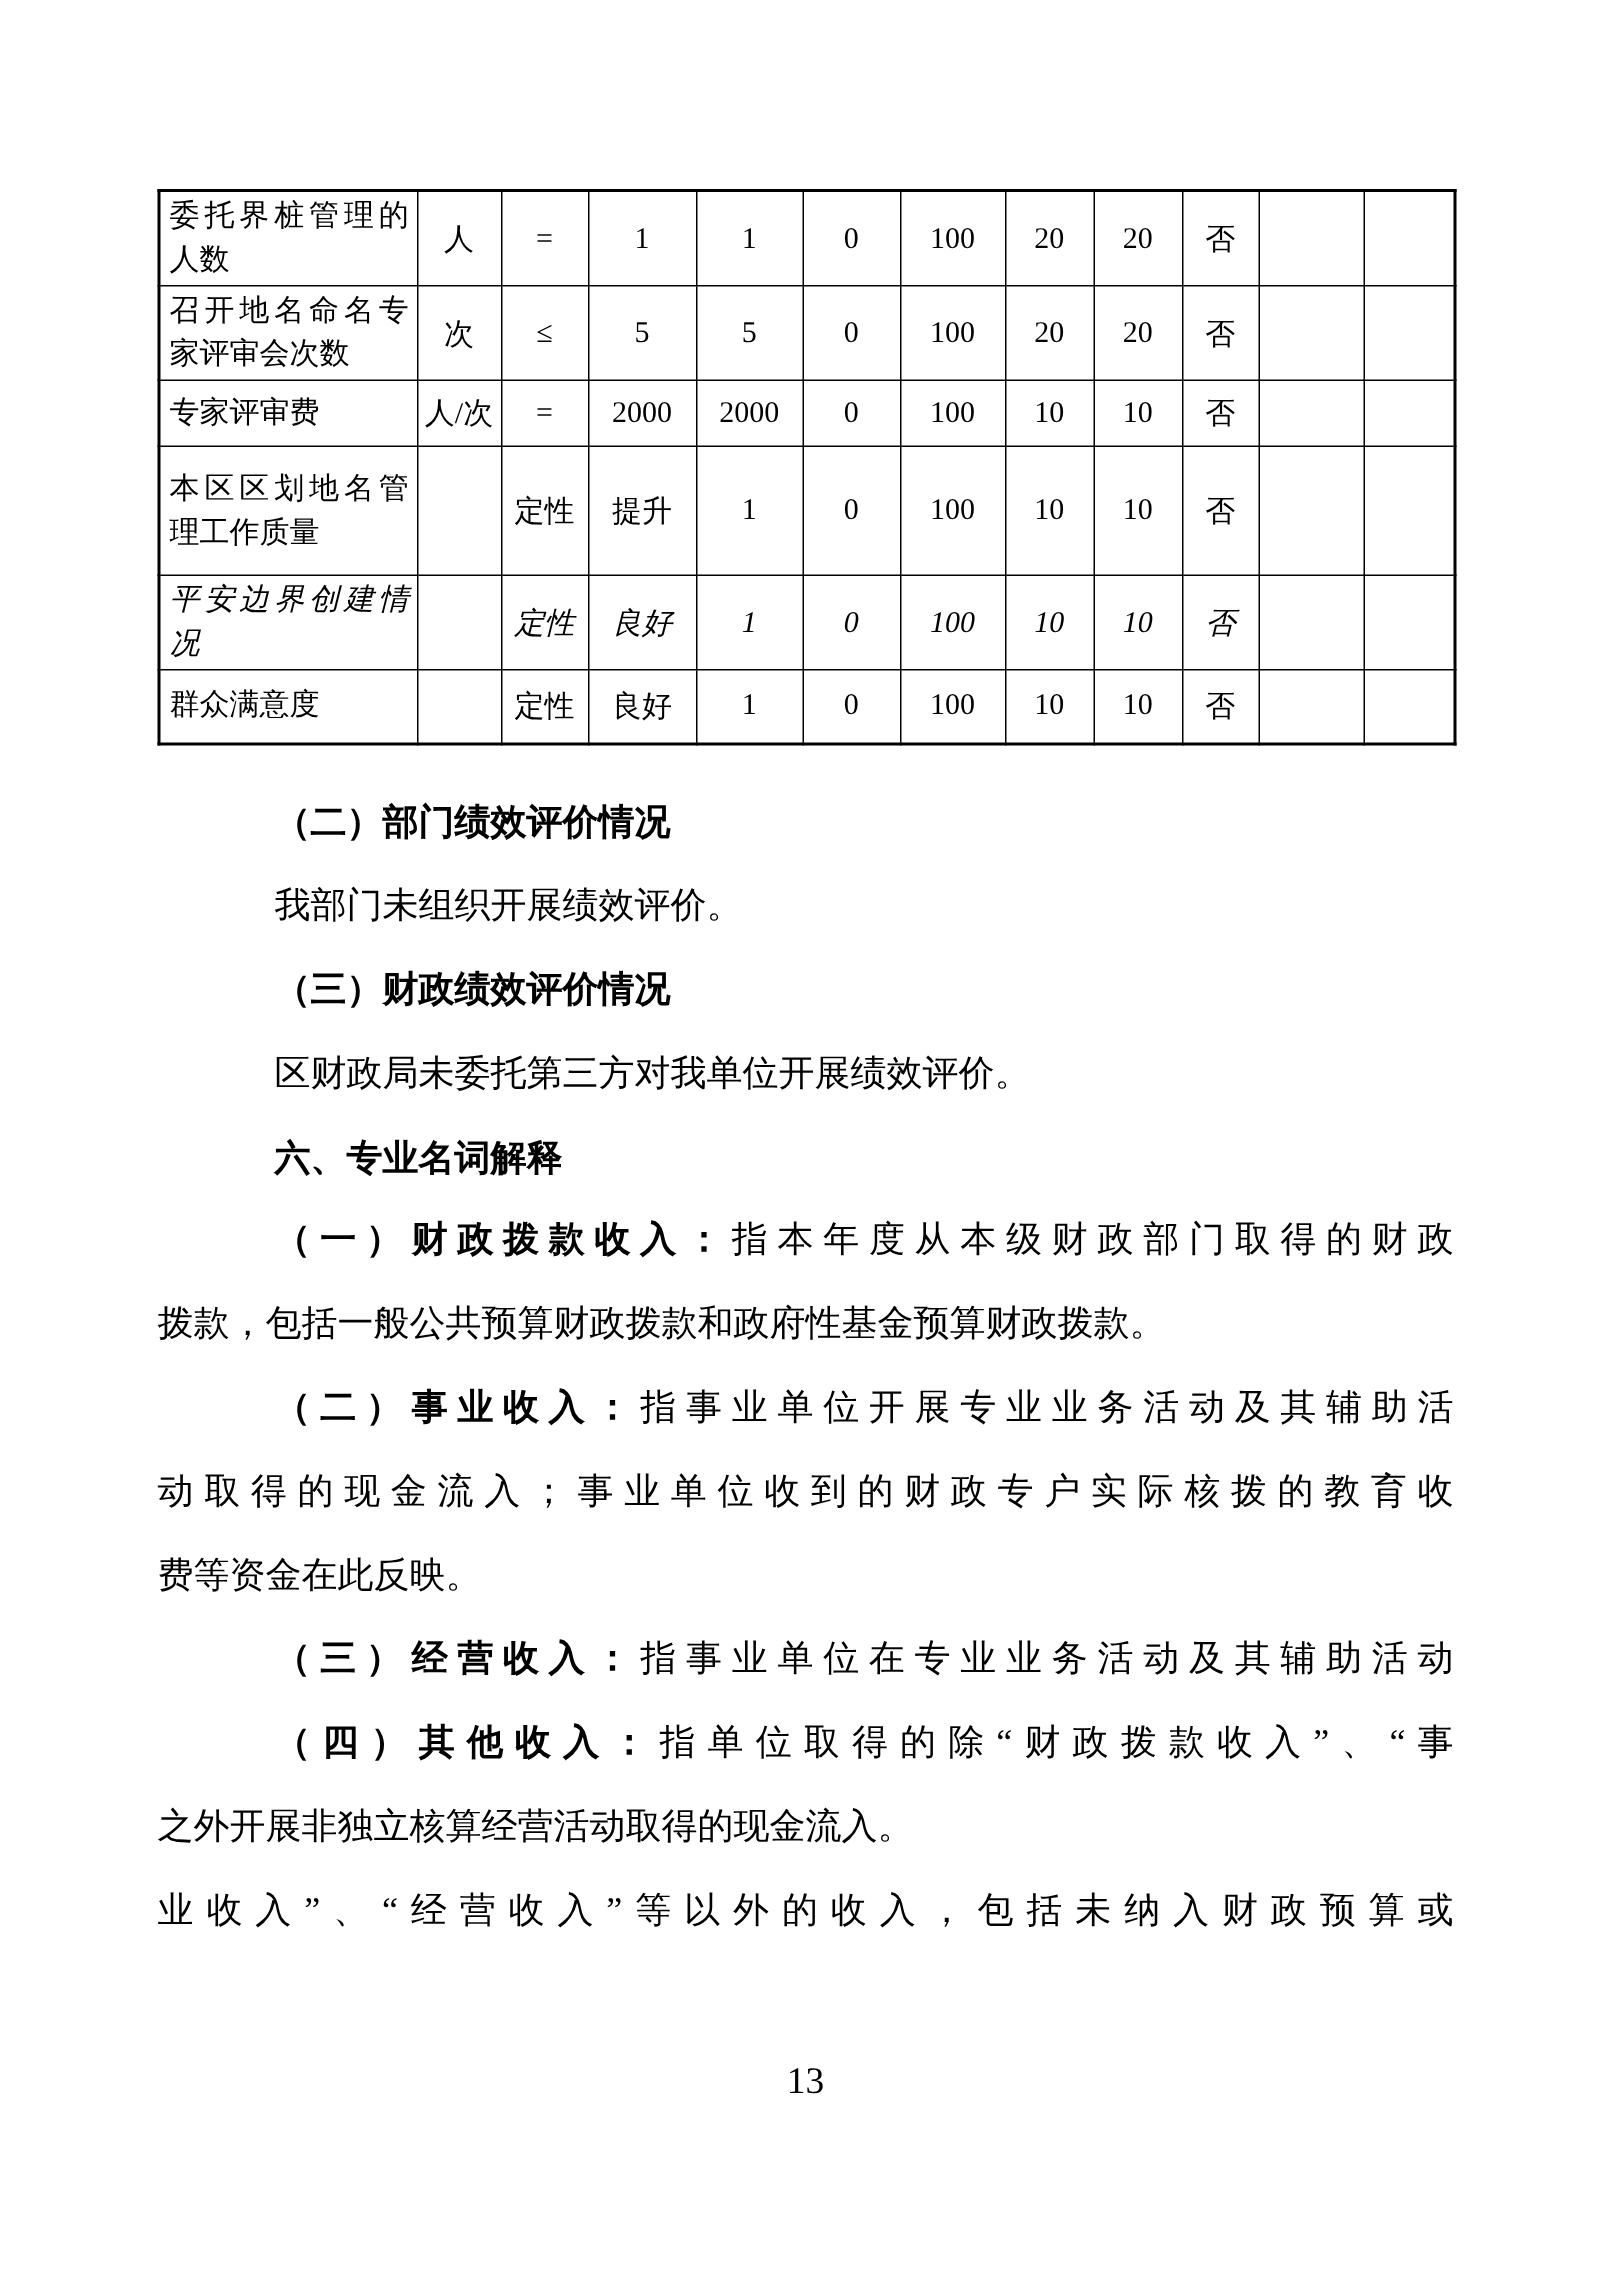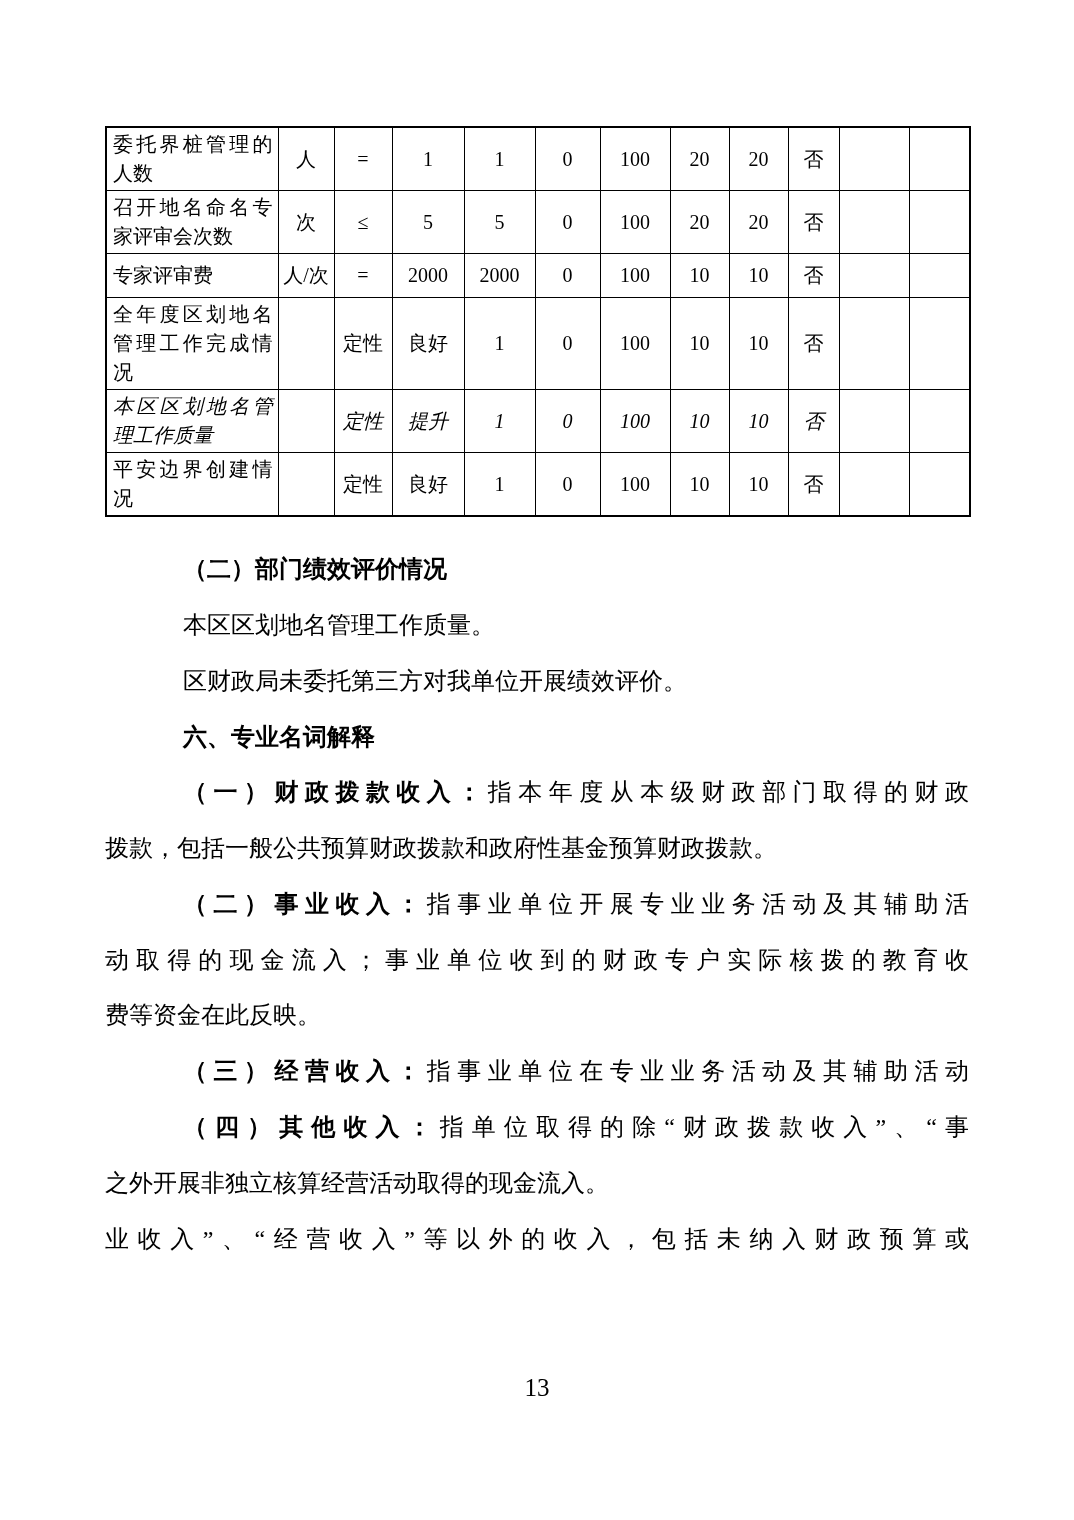--- a/index.html
+++ b/index.html
@@ -131,67 +131,68 @@
         <td>2000</td>
         <td>0</td>
         <td>100</td>
         <td>10</td>
         <td>10</td>
         <td>否</td>
         <td></td>
         <td></td>
       </tr>
       <tr>
-        <td class="c-name">全年度区划地名管理工作完成情况</td>
+        <td class="c-name">本区区划地名管理工作质量</td>
+        <td></td>
+        <td>定性</td>
+        <td>提升</td>
+        <td>1</td>
+        <td>0</td>
+        <td>100</td>
+        <td>10</td>
+        <td>10</td>
+        <td>否</td>
+        <td></td>
+        <td></td>
+      </tr>
+      <tr>
+        <td class="c-name">平安边界创建情况</td>
         <td></td>
         <td>定性</td>
         <td>良好</td>
         <td>1</td>
         <td>0</td>
         <td>100</td>
         <td>10</td>
         <td>10</td>
         <td>否</td>
         <td></td>
         <td></td>
       </tr>
       <tr>
-        <td class="c-name">本区区划地名管理工作质量</td>
-        <td></td>
-        <td>定性</td>
-        <td>提升</td>
-        <td>1</td>
-        <td>0</td>
-        <td>100</td>
-        <td>10</td>
-        <td>10</td>
-        <td>否</td>
-        <td></td>
-        <td></td>
-      </tr>
-      <tr>
-        <td class="c-name">平安边界创建情况</td>
+        <td class="c-name">群众满意度</td>
         <td></td>
         <td>定性</td>
         <td>良好</td>
         <td>1</td>
         <td>0</td>
         <td>100</td>
         <td>10</td>
         <td>10</td>
         <td>否</td>
         <td></td>
         <td></td>
       </tr>
     </tbody>
   </table>
 
   <div class="body-text">
     <div class="line indent bold">（二）部门绩效评价情况</div>
-    <div class="line indent">本区区划地名管理工作质量。</div>
+    <div class="line indent">我部门未组织开展绩效评价。</div>
+    <div class="line indent bold">（三）财政绩效评价情况</div>
     <div class="line indent">区财政局未委托第三方对我单位开展绩效评价。</div>
     <div class="line indent heading-sans">六、专业名词解释</div>
 
     <div class="line indent fill"><span class="bold">（一）财政拨款收入：</span><span>指本年度从本级财政部门取得的财政</span></div>
     <div class="line">拨款，包括一般公共预算财政拨款和政府性基金预算财政拨款。</div>
 
     <div class="line indent fill"><span class="bold">（二）事业收入：</span><span>指事业单位开展专业业务活动及其辅助活</span></div>
     <div class="line fill">动取得的现金流入；事业单位收到的财政专户实际核拨的教育收</div>
     <div class="line">费等资金在此反映。</div>
 

